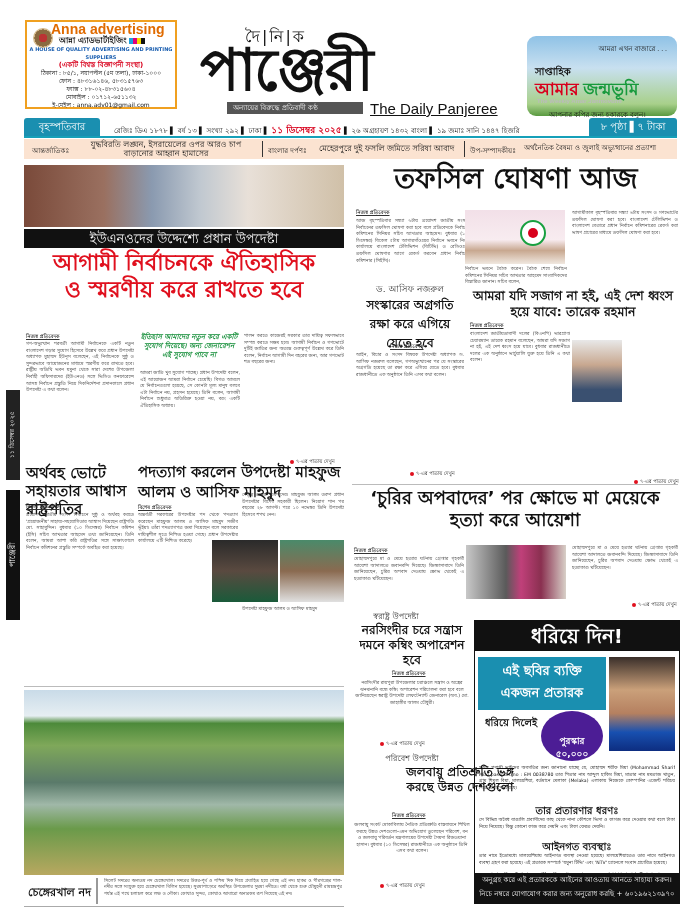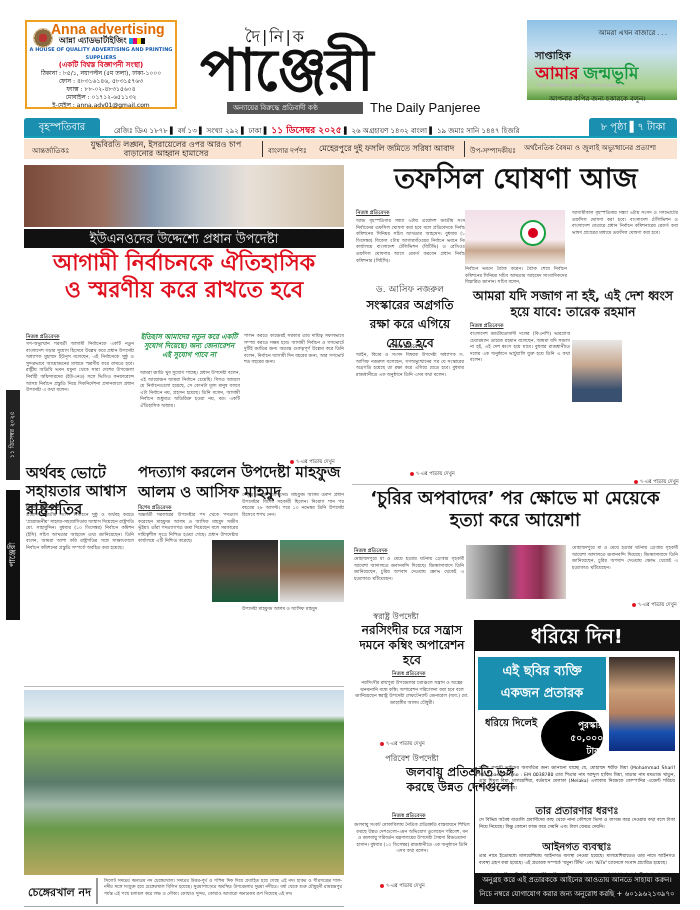--- a/index.html
+++ b/index.html
@@ -9,22 +9,22 @@
   .ad-box .brand { color:#e06b00; font-weight:bold; font-size:14px; line-height:15px; margin-left:24px; text-align:left; font-family:"Liberation Sans", sans-serif; }
   .ad-box .brand-bn { font-size:8px; font-weight:bold; margin-left:32px; text-align:left; }
   .ad-box .tag { color:#1b5fb0; font-size:5px; font-weight:bold; }
   .ad-box .red { color:#d8001c; font-size:7px; font-weight:bold; }
   .ad-logo { position:absolute; left:6px; top:6px; width:20px; height:20px; border-radius:50%; background:radial-gradient(circle,#b33 0 30%,#8a6a40 31% 60%,#d2b88a 61%); }
   .cmyk { display:inline-block; width:4px; height:6px; vertical-align:middle; }
   .masthead { left:200px; top:22px; width:300px; height:90px; }
   .dainik { position:absolute; left:45px; top:2px; font-size:16px; letter-spacing:2px; }
   .title { position:absolute; left:0; top:18px; font-size:58px; font-weight:900; letter-spacing:-2px; font-family:"DejaVu Serif", serif; line-height:60px; }
   .slogan-bar { position:absolute; left:27px; top:80px; width:130px; height:12px; background:#555; color:#fff; font-size:7px; line-height:12px; padding-left:6px; }
-  .eng-title { position:absolute; left:170px; top:78px; font-size:13px; font-family:"Liberation Sans", sans-serif; }
-  .ad-right { left:527px; top:20px; width:150px; height:80px; background:linear-gradient(180deg,#8fc2e6 0%,#c8e0f0 40%,#a8d08a 85%,#5a9a40 100%); font-family:"Liberation Sans", sans-serif; }
+  .eng-title { position:absolute; left:170px; top:78px; font-size:15px; font-family:"Liberation Sans", sans-serif;text-decoration:underline; }
+  .ad-right { left:527px; top:36px; width:150px; height:80px; background:linear-gradient(180deg,#8fc2e6 0%,#c8e0f0 40%,#a8d08a 85%,#5a9a40 100%); font-family:"Liberation Sans", sans-serif;border-radius:9px; }
   .ad-right .t1 { position:absolute; right:10px; top:7px; font-size:7px; }
   .ad-right .t2 { position:absolute; left:8px; top:28px; font-size:10px; font-weight:bold; }
   .ad-right .t3 { position:absolute; left:8px; top:40px; font-size:17px; font-weight:bold; color:#d8001c; }
   .ad-right .t3 span { color:#189a3c; }
   .ad-right .t4 { position:absolute; left:10px; top:62px; font-size:6px; color:#bbb; font-weight:bold; }
   .ad-right .t5 { position:absolute; left:22px; top:73px; font-size:7px; color:#111; }
   .dateline { left:24px; top:118px; width:653px; height:18px; border-bottom:2px solid #16a0b8; font-size:7px; }
   .day-tab { position:absolute; left:0; top:0; width:76px; height:18px; background:#1a8fb0; color:#fff; font-size:10px; line-height:18px; text-align:center; border-radius:3px 3px 0 0; }
   .date-text { position:absolute; left:90px; top:5px; white-space:nowrap; font-size:7px; }
   .date-text .date-red { color:#d8001c; font-size:9px; font-weight:bold; }
@@ -36,21 +36,21 @@
   .photo { background:linear-gradient(135deg,#6a8aa8,#c6b4a0 50%,#e8e4e0); }
   .black-bar { background:#111; color:#fff; text-align:center; }
   .red-head { color:#e0101e; text-align:center; font-weight:bold; }
   .col-text { font-size:4.6px; line-height:6.6px; color:#333; text-align:justify; overflow:hidden; }
   .byline { font-size:5px; font-weight:bold; text-decoration:underline; color:#333; }
   .head-black { text-align:center; font-weight:bold; color:#111; }
   .wanted { left:474px; top:620px; width:204px; height:282px; border:1px solid #111; }
   .wanted-top { position:absolute; left:0; top:0; width:204px; height:30px; background:#111; color:#fff; font-size:20px; font-weight:bold; text-align:center; line-height:30px; }
   .wanted-blue { position:absolute; left:3px; top:36px; width:128px; height:50px; background:#1a8fb0; color:#fff; font-size:13px; font-weight:bold; text-align:center; line-height:22px; padding-top:3px; }
   .wanted-photo { position:absolute; left:134px; top:36px; width:66px; height:94px; background:linear-gradient(180deg,#3a2f2a 0%,#caa07a 35%,#b58060 60%,#1850b0 80%,#0d2d80 100%); }
-  .reward-circle { position:absolute; left:66px; top:90px; width:62px; height:50px; border-radius:50%; background:#000000; color:#fff; text-align:right; font-size:9px; font-weight:bold; line-height:13px; padding-top:8px; box-sizing:border-box; }
+  .reward-circle { position:absolute; left:66px; top:90px; width:62px; height:50px; border-radius:50%; background:#4c1d95; color:#fff; text-align:center; font-size:9px; font-weight:bold; line-height:13px; padding-top:24px; box-sizing:border-box; }
   .catch-lbl { position:absolute; left:10px; top:96px; font-size:10px; font-weight:bold; line-height:12px; }
   .wanted-bottom { position:absolute; left:0; bottom:0; width:204px; height:30px; background:#111; color:#fff; font-size:7px; line-height:14px; text-align:center; }
   .river-photo { left:24px; top:690px; width:320px; height:185px; background:linear-gradient(180deg,#c9dbe8 0%,#e6eef2 14%,#4c8a3a 18%,#7fa85a 30%,#5a7a6a 50%,#a0b8a8 62%,#6a9a4a 75%,#b8a860 100%); }
   .caption-bar { left:24px; top:876px; width:320px; height:30px; border-bottom:1px solid #aaa; }
   .caption-title { position:absolute; left:4px; top:8px; font-size:11px; font-weight:bold; }
   .caption-sep { position:absolute; left:72px; top:2px; width:2px; height:26px; background:#999; }
   .side-tab { left:6px; top:490px; width:14px; height:130px; background:#111; color:#fff; writing-mode:vertical-rl; transform:rotate(180deg); font-size:8px; text-align:center; }
   .side-tab2 { left:6px; top:390px; width:14px; height:90px; background:#222; color:#fff; writing-mode:vertical-rl; transform:rotate(180deg); font-size:6px; text-align:center; }
   .rule { background:#bbb; height:1px; }
   .red-dot { display:inline-block; width:4px; height:4px; border-radius:50%; background:#e0101e; vertical-align:middle; margin-right:2px; }

